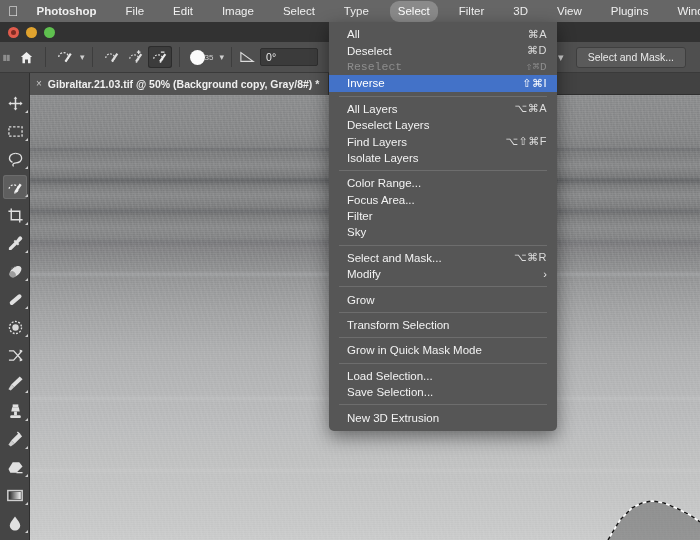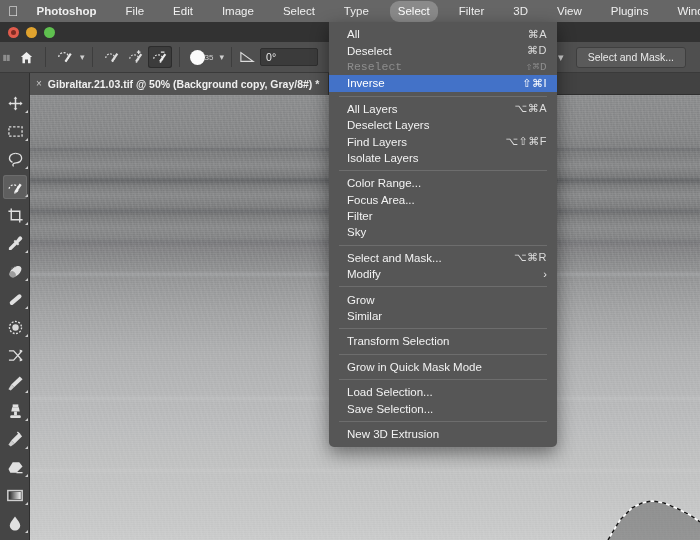--- a/index.html
+++ b/index.html
@@ -489,23 +489,20 @@
         <span class="shortcut">⌥⌘R</span>
       </div>
       <div class="mi">
         <span>Modify</span>
         <span class="submark">›</span>
       </div>
       <div class="msep"></div>
       <div class="mi">
         <span>Grow</span>
       </div>
-      <div class="mi">
-        <span>Similar</span>
-      </div>
       <div class="msep"></div>
       <div class="mi">
         <span>Transform Selection</span>
       </div>
       <div class="msep"></div>
       <div class="mi">
         <span>Grow in Quick Mask Mode</span>
       </div>
       <div class="msep"></div>
       <div class="mi">

